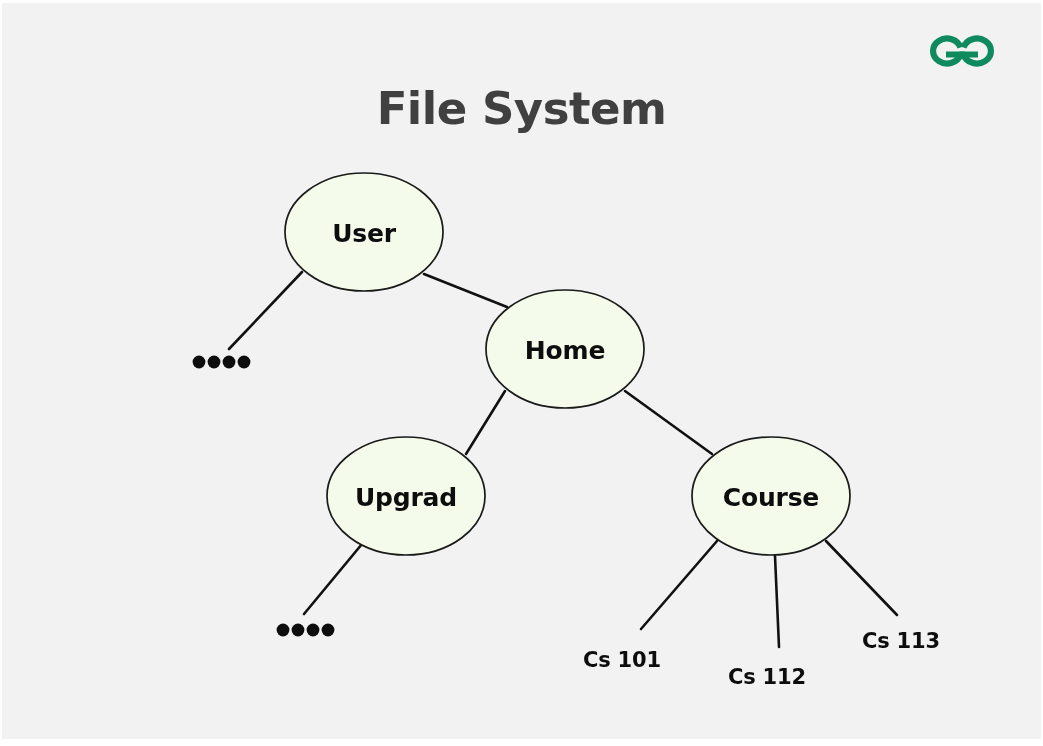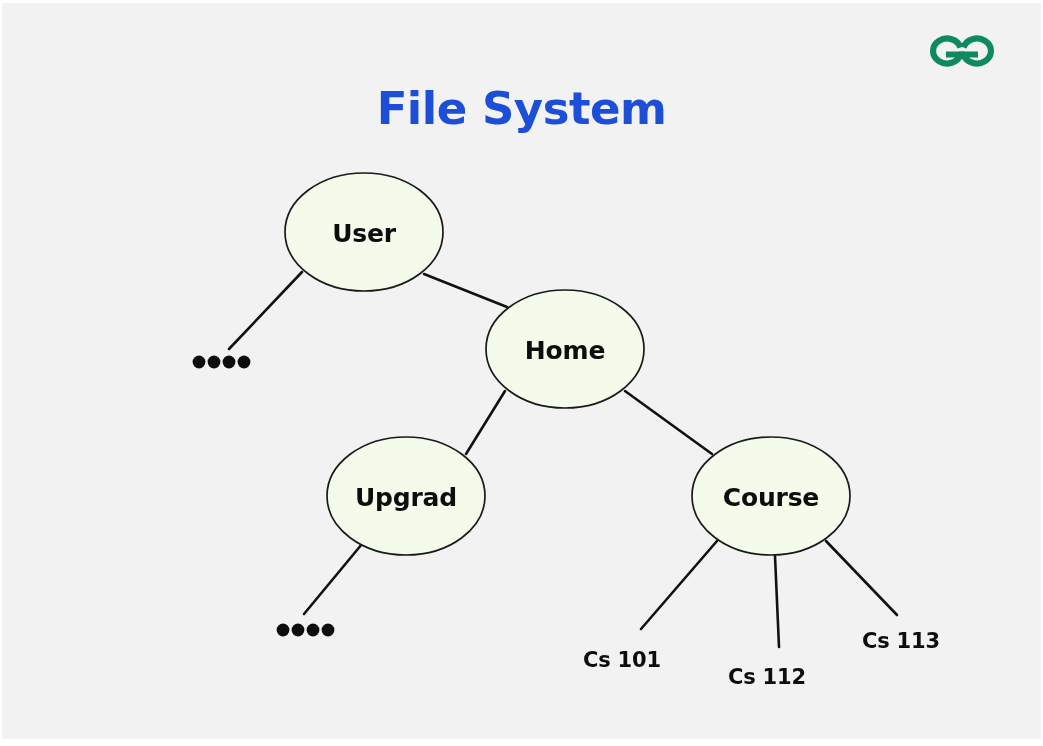--- a/index.html
+++ b/index.html
@@ -38,21 +38,21 @@
   #diagram-title {
     position: absolute;
     left: 0;
     top: 82px;
     width: 1043px;
     text-align: center;
     font-family: "DejaVu Sans", sans-serif;
     font-size: 45px;
     font-weight: bold;
     letter-spacing: -0.5px;
-    color: #1d4ed8;
+    color: #404040;
     white-space: nowrap;
   }
   #tree-svg {
     position: absolute;
     left: 0;
     top: 0;
     width: 1043px;
     height: 746px;
   }
   .edge-line {

